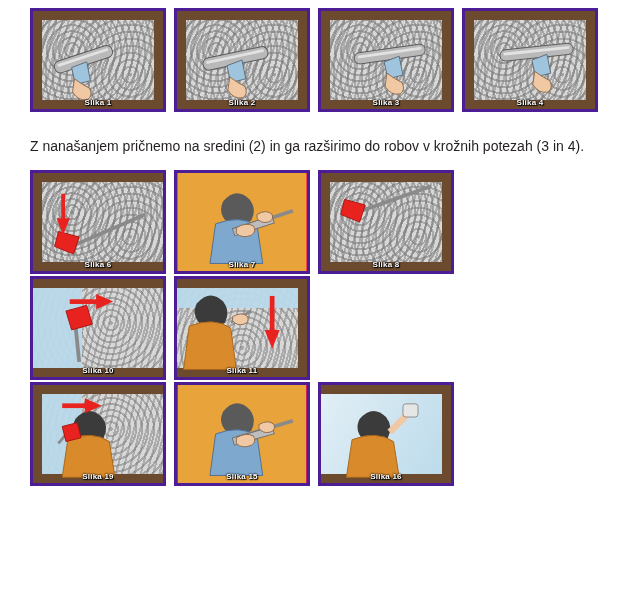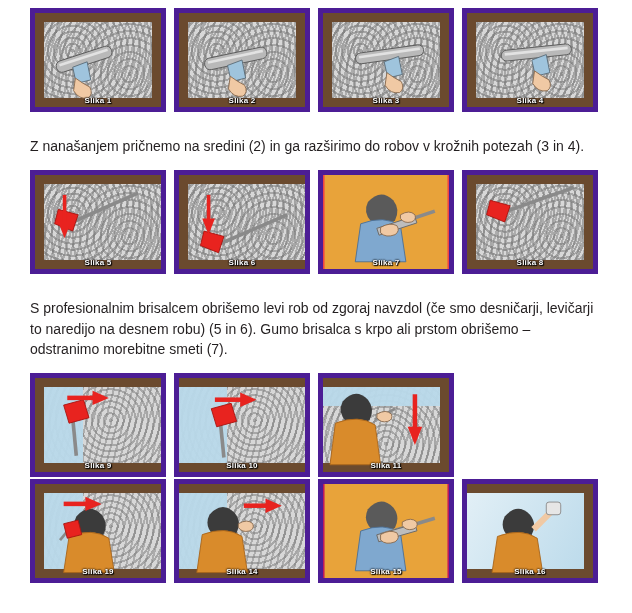--- a/index.html
+++ b/index.html
@@ -17,21 +17,21 @@
     gap:8px;
     padding:0 28px 0 30px;
     box-sizing:border-box;
   }
   .row.r1{padding-top:8px;}
   .cell{
     position:relative;
     width:136px;height:104px;
     box-sizing:border-box;
     overflow:hidden;
-    border:5px solid #4c1d95;
+    border:3px solid #4c1d95;
     background:#b9d9ea;
   }
   
   .frame{
     position:absolute;inset:0;
     box-sizing:border-box;
   }
   .frame.full{border:9px solid #6b4a2e;}
   .frame.left{border-left:9px solid #6b4a2e;border-top:9px solid #6b4a2e;border-bottom:9px solid #6b4a2e;}
   .frame.right{border-right:9px solid #6b4a2e;border-top:9px solid #6b4a2e;border-bottom:9px solid #6b4a2e;}
@@ -159,33 +159,20 @@
         <div class="caption-tag">Slika 4</div>
       </div>
 
     </div>
     <p class="para">Z nanašanjem pričnemo na sredini (2) in ga razširimo do robov v krožnih potezah (3 in 4).</p>
   </div>
 
   <div class="row-wrap">
     <div class="row">
 
-      <div class="cell">
-        <div class="glass"></div>
-        <div class="frame left"></div>
-        <svg class="art" viewBox="0 0 136 104">
-          <line x1="40" y1="52" x2="112" y2="20" stroke="#8a8a8a" stroke-width="4"></line>
-          <path d="M24 38 L46 44 L40 62 L20 54 Z" fill="#e8231f" stroke="#a8140f" stroke-width="1"></path>
-          <g>
-            <line x1="31" y1="22" x2="31" y2="56" stroke="#e8231f" stroke-width="4"></line>
-            <polygon points="31,70 24,52 38,52" fill="#e8231f"></polygon>
-          </g>
-        </svg>
-        <div class="caption-tag">Slika 5</div>
-      </div>
 
       <div class="cell">
         <div class="glass"></div>
         <div class="frame left"></div>
         <svg class="art" viewBox="0 0 136 104">
           <line x1="44" y1="76" x2="118" y2="44" stroke="#8a8a8a" stroke-width="4"></line>
           <path d="M26 62 L48 68 L42 86 L22 78 Z" fill="#e8231f" stroke="#a8140f" stroke-width="1"></path>
           <g>
             <line x1="31" y1="22" x2="31" y2="52" stroke="#e8231f" stroke-width="4"></line>
             <polygon points="31,66 24,48 38,48" fill="#e8231f"></polygon>
@@ -212,39 +199,25 @@
         <div class="glass"></div>
         <div class="frame full"></div>
         <svg class="art" viewBox="0 0 136 104">
           <line x1="42" y1="40" x2="116" y2="14" stroke="#8a8a8a" stroke-width="4"></line>
           <path d="M24 28 L46 34 L40 52 L20 44 Z" fill="#e8231f" stroke="#a8140f" stroke-width="1"></path>
         </svg>
         <div class="caption-tag">Slika 8</div>
       </div>
 
     </div>
-    <p class="para">S profesionalnim brisalcem obrišemo levi rob od zgoraj navzdol (če smo desničarji, levičarji to naredijo na desnem robu) (5 in 6). Gumo brisalca s krpo ali prstom obrišemo – odstranimo morebitne smeti (7).</p>
   </div>
 
   <div class="row-wrap">
     <div class="row">
 
-      <div class="cell">
-        <div class="glass half-clean"></div>
-        <div class="frame left"></div>
-        <svg class="art" viewBox="0 0 136 104">
-          <line x1="40" y1="44" x2="44" y2="86" stroke="#8a8a8a" stroke-width="4"></line>
-          <path d="M30 30 L52 24 L58 44 L36 50 Z" fill="#e8231f" stroke="#a8140f" stroke-width="1"></path>
-          <g>
-            <line x1="34" y1="22" x2="66" y2="22" stroke="#e8231f" stroke-width="5"></line>
-            <polygon points="80,22 62,14 62,30" fill="#e8231f"></polygon>
-          </g>
-        </svg>
-        <div class="caption-tag">Slika 9</div>
-      </div>
 
       <div class="cell">
         <div class="glass half-clean"></div>
         <div class="frame topbottom"></div>
         <svg class="art" viewBox="0 0 136 104">
           <line x1="44" y1="48" x2="48" y2="88" stroke="#8a8a8a" stroke-width="4"></line>
           <path d="M34 34 L56 28 L62 48 L40 54 Z" fill="#e8231f" stroke="#a8140f" stroke-width="1"></path>
           <g>
             <line x1="38" y1="24" x2="70" y2="24" stroke="#e8231f" stroke-width="5"></line>
             <polygon points="84,24 66,16 66,32" fill="#e8231f"></polygon>
@@ -285,35 +258,20 @@
           <line x1="36" y1="50" x2="26" y2="62" stroke="#8a8a8a" stroke-width="3"></line>
           <path d="M30 44 L46 40 L50 56 L34 60 Z" fill="#e8231f" stroke="#a8140f" stroke-width="1"></path>
           <g>
             <line x1="30" y1="22" x2="58" y2="22" stroke="#e8231f" stroke-width="5"></line>
             <polygon points="72,22 54,14 54,30" fill="#e8231f"></polygon>
           </g>
         </svg>
         <div class="caption-tag">Slika 19</div>
       </div>
 
-      <div class="cell">
-        <div class="glass half-clean"></div>
-        <div class="frame topbottom"></div>
-        <svg class="art" viewBox="0 0 136 104">
-          <path d="M32 34 q14 -16 28 -2 q8 10 2 22 q-12 12 -26 2 q-10 -10 -4 -22 z" fill="#3b3b3b"></path>
-          <path d="M24 56 q26 -10 44 2 l6 40 h-56 z" fill="#d98b2b" stroke="#a8651b" stroke-width="1"></path>
-          <line x1="66" y1="50" x2="80" y2="48" stroke="#8a8a8a" stroke-width="3"></line>
-          <path d="M64 44 q10 -6 16 0 q2 6 -4 8 q-8 2 -12 -4 z" fill="#f0c9a4" stroke="#8a6a4f" stroke-width="1"></path>
-          <g>
-            <line x1="70" y1="24" x2="98" y2="24" stroke="#e8231f" stroke-width="5"></line>
-            <polygon points="112,24 94,16 94,32" fill="#e8231f"></polygon>
-          </g>
-        </svg>
-        <div class="caption-tag">Slika 14</div>
-      </div>
 
       <div class="cell" style="background:#be185d;">
         <div class="frame none"></div>
         <svg class="art" viewBox="0 0 136 104">
           <rect x="0" y="0" width="136" height="104" fill="#e8a33a"></rect>
           <path d="M48 28 q14 -16 28 -2 q8 10 2 22 q-12 12 -26 2 q-10 -10 -4 -22 z" fill="#5a5a5a"></path>
           <path d="M40 52 q26 -10 44 2 l6 42 h-56 z" fill="#7fa8cf" stroke="#4d6f93" stroke-width="1"></path>
           <line x1="62" y1="56" x2="122" y2="38" stroke="#8a8a8a" stroke-width="4"></line>
           <rect x="58" y="50" width="44" height="8" transform="rotate(-16 80 54)" fill="#bdbdbd" stroke="#6b6b6b" stroke-width="1"></rect>
           <path d="M62 56 q10 -6 18 -2 q4 6 -2 10 q-10 4 -16 -2 z" fill="#f0c9a4" stroke="#8a6a4f" stroke-width="1"></path>

